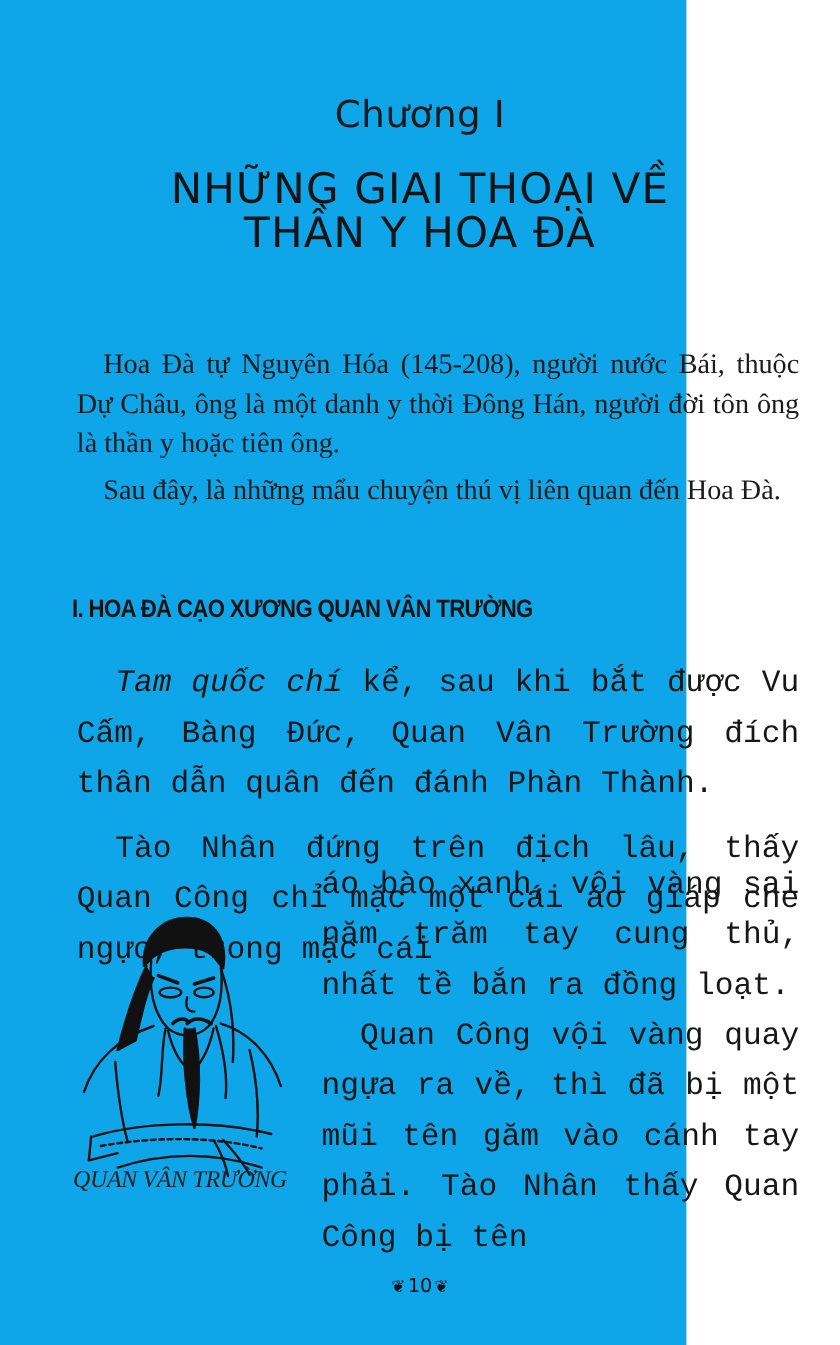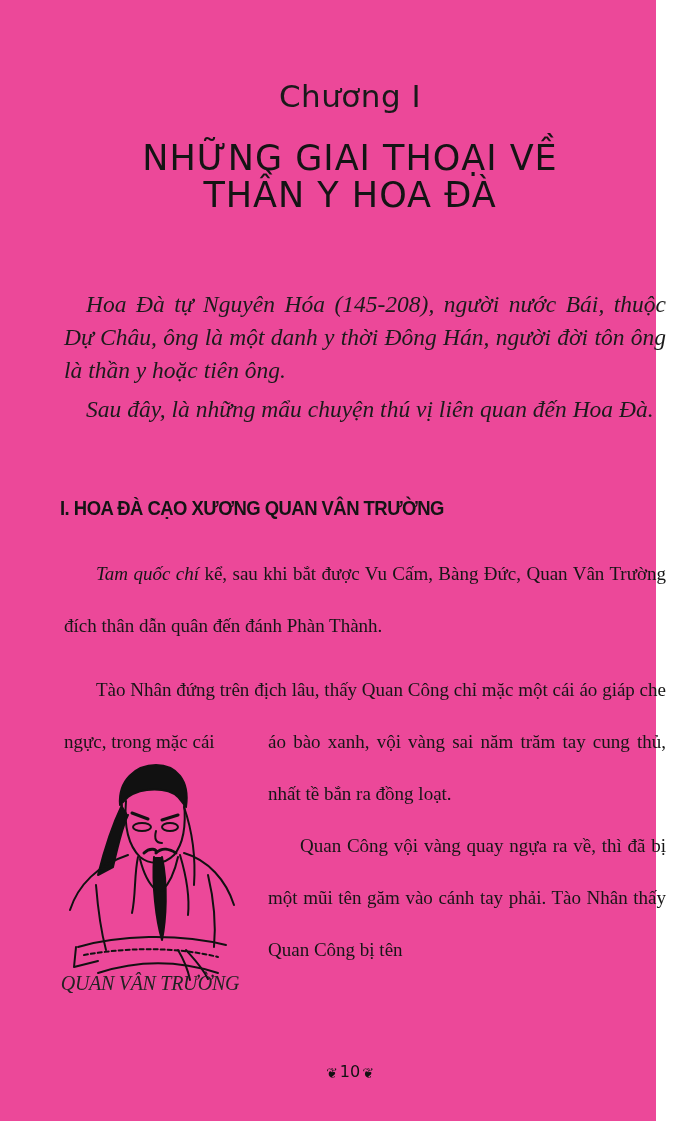--- a/index.html
+++ b/index.html
@@ -1,34 +1,34 @@
 <!DOCTYPE html>
 <html><head>
 <meta charset="utf-8">
 <style>
   html, body { margin:0; padding:0; background:#ffffff; }
   body { width:700px; height:1121px; position:relative; overflow:hidden; color:#161616; }
-  .page { position:absolute; left:0; top:0; width:656px; height:1121px; background:#ec4899; }
+  .page { position:absolute; left:0; top:0; width:572px; height:1121px; background:#0ea5e9; }
 
   .chapter-label { position:absolute; top:78px; left:0; width:700px; text-align:center;
     font-family:"DejaVu Sans", sans-serif; font-size:31px; font-weight:normal; letter-spacing:0.5px; color:#1a1a1a; }
   .chapter-title { position:absolute; left:0; width:700px; text-align:center;
     font-family:"DejaVu Sans", sans-serif; font-size:35px; color:#141414; letter-spacing:1px; }
   .t1 { top:138px; }
   .t2 { top:175px; }
 
   .intro { position:absolute; left:64px; width:602px;
-    font-family:"Liberation Serif", serif; font-style:italic; font-size:23.5px; line-height:33px; color:#1b1b1b; text-align:justify; }
+    font-family:"Liberation Serif", serif; font-size:23.5px; line-height:33px; color:#1b1b1b; text-align:justify; }
   .intro p { margin:0; text-indent:22px; }
   .intro p + p { margin-top:6px; }
 
   .section-heading { position:absolute; left:60px; top:496px;
     font-family:"Liberation Sans", sans-serif; font-weight:bold; font-size:21px; letter-spacing:-0.6px; color:#141414; transform:scaleX(0.88); transform-origin:left top; }
 
-  .body { position:absolute; font-family:Liberation Serif, serif; font-size:19px; line-height:52px; color:#161616; text-align:justify; }
+  .body { position:absolute; font-family:Liberation Mono, monospace; font-size:26px; line-height:42px; color:#161616; text-align:justify; }
   .body p { margin:0; }
   .indent { text-indent:32px; }
 
   .figure { position:absolute; left:58px; top:735px; width:180px; height:250px; }
   .caption { position:absolute; left:60px; top:972px; width:180px; text-align:center;
     font-family:"Liberation Serif", serif; font-style:italic; font-size:20px; color:#222; letter-spacing:-0.3px; }
 
   .page-number { position:absolute; top:1025px; left:0; width:700px; text-align:center;
     font-family:"DejaVu Sans", sans-serif; font-size:16px; color:#111;margin-top:37px; }
   .orn { display:inline-block; font-size:14px; vertical-align:middle; margin:0 2px; }

